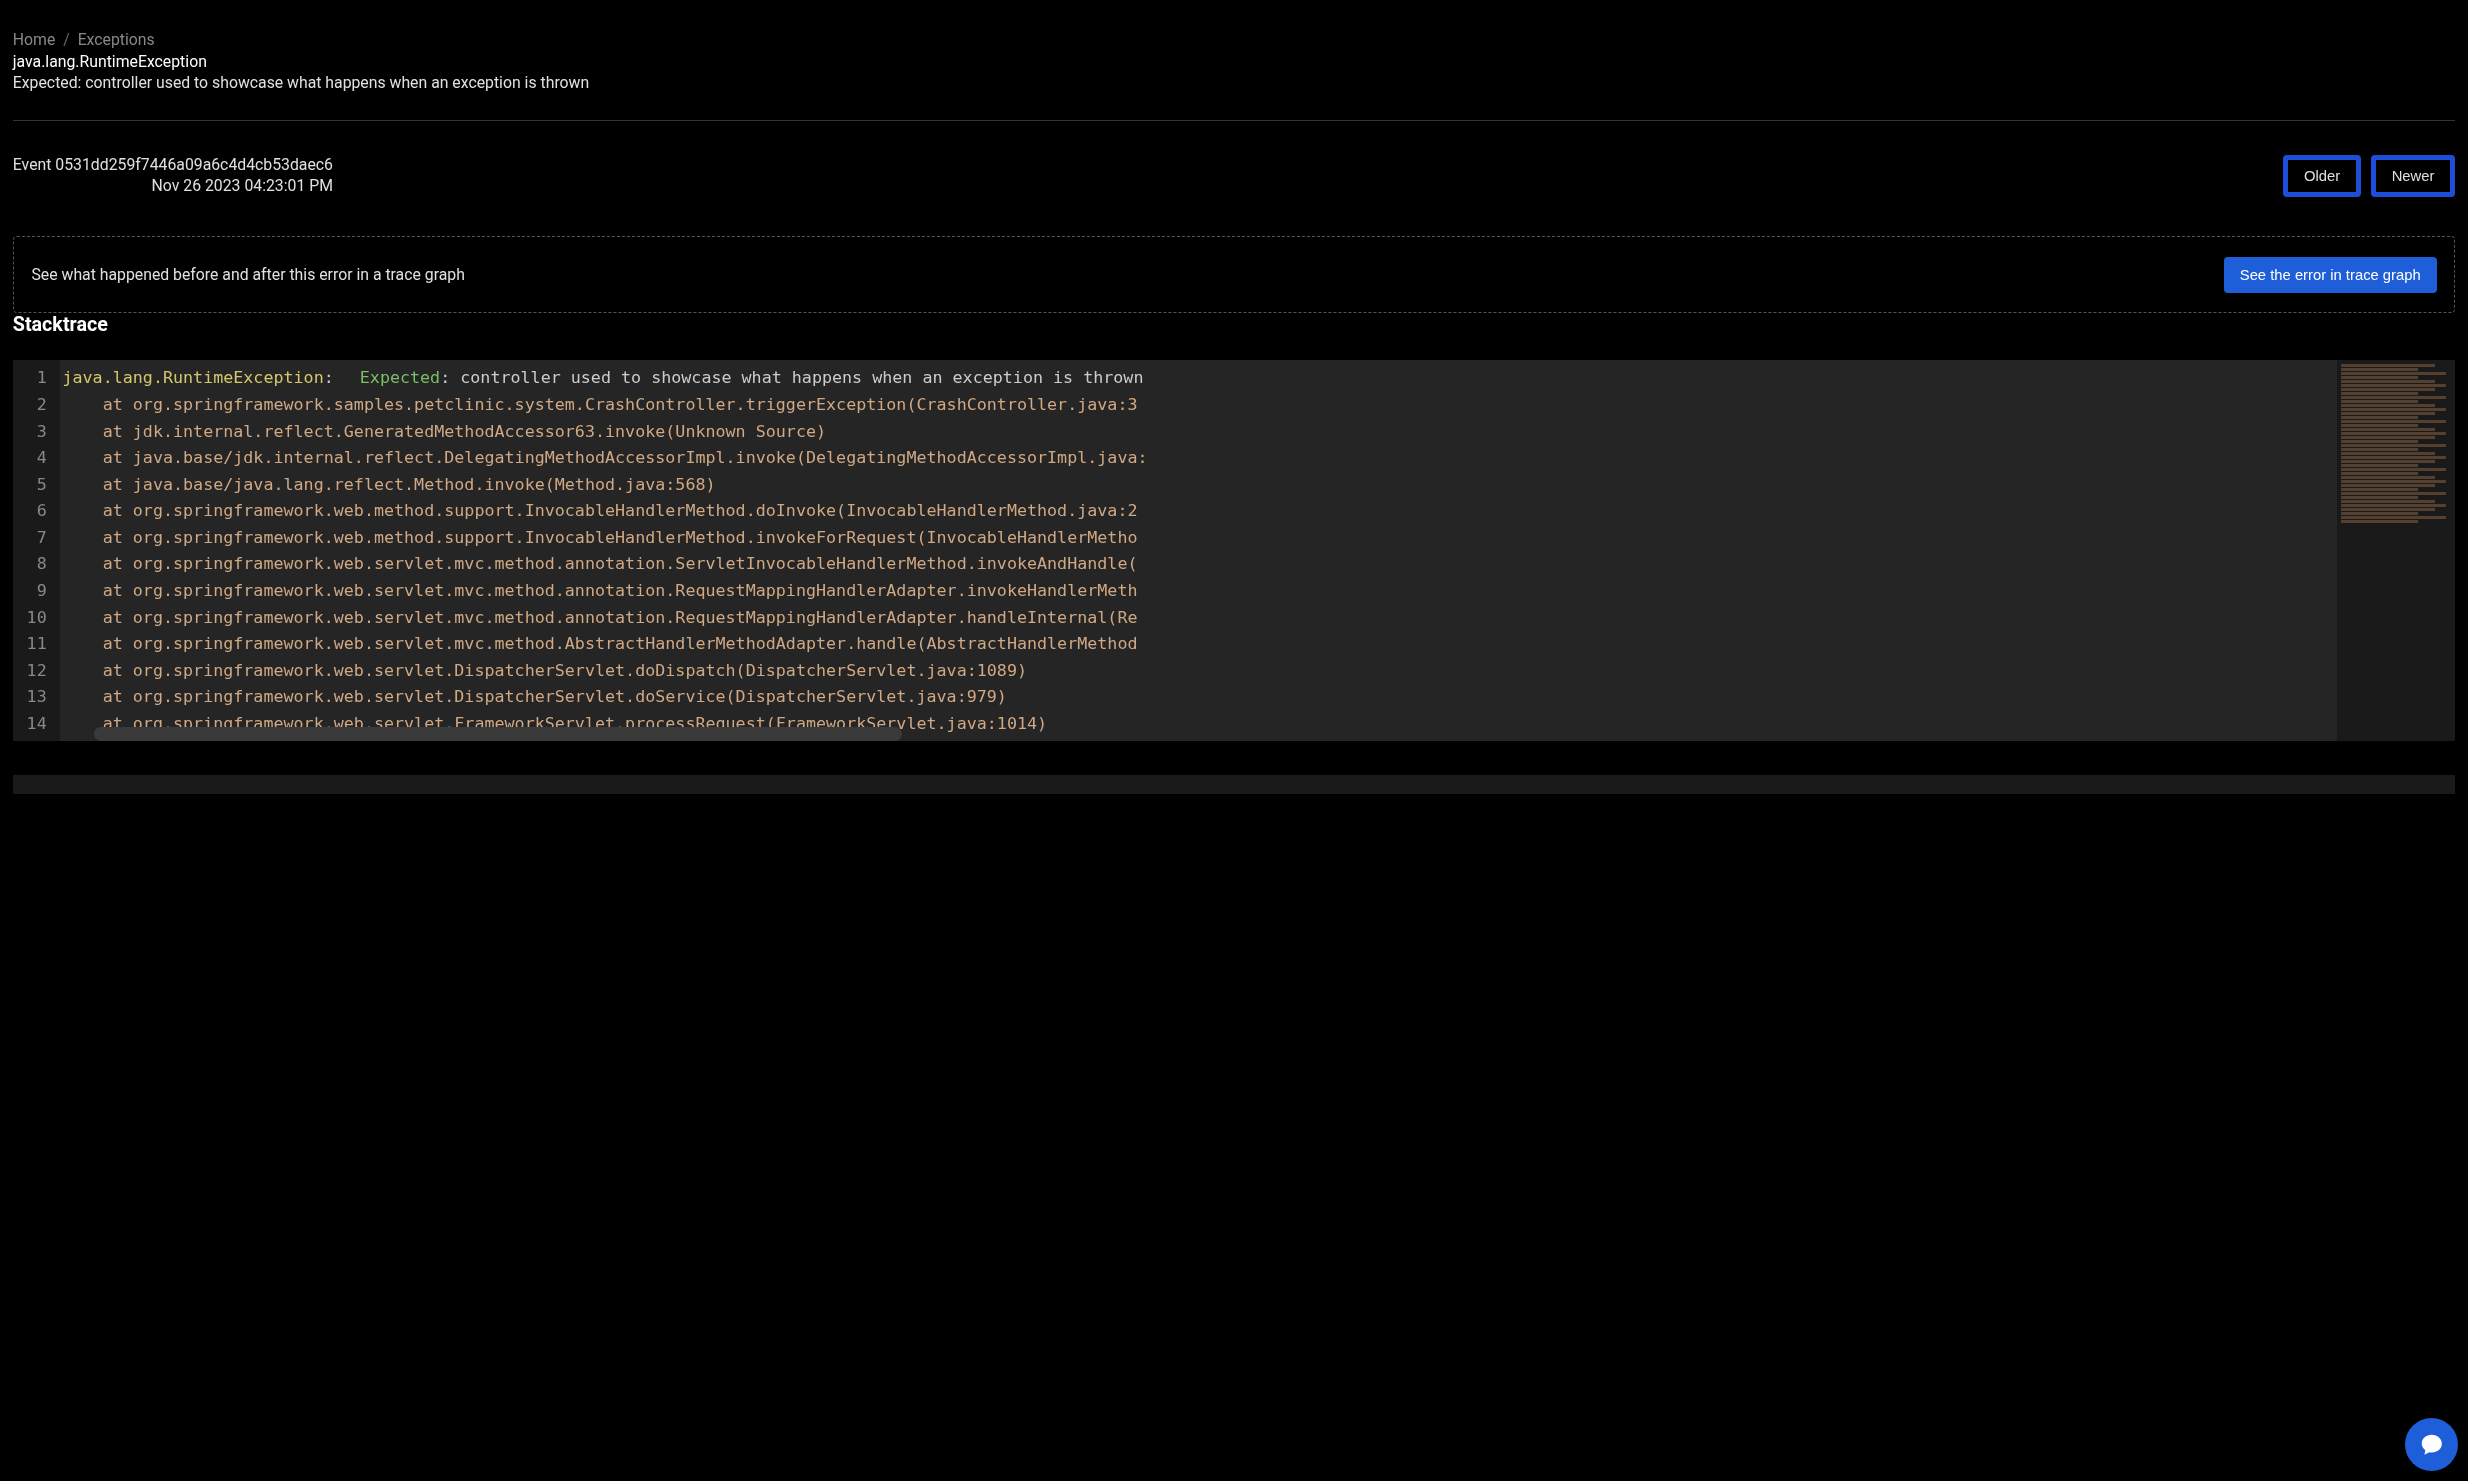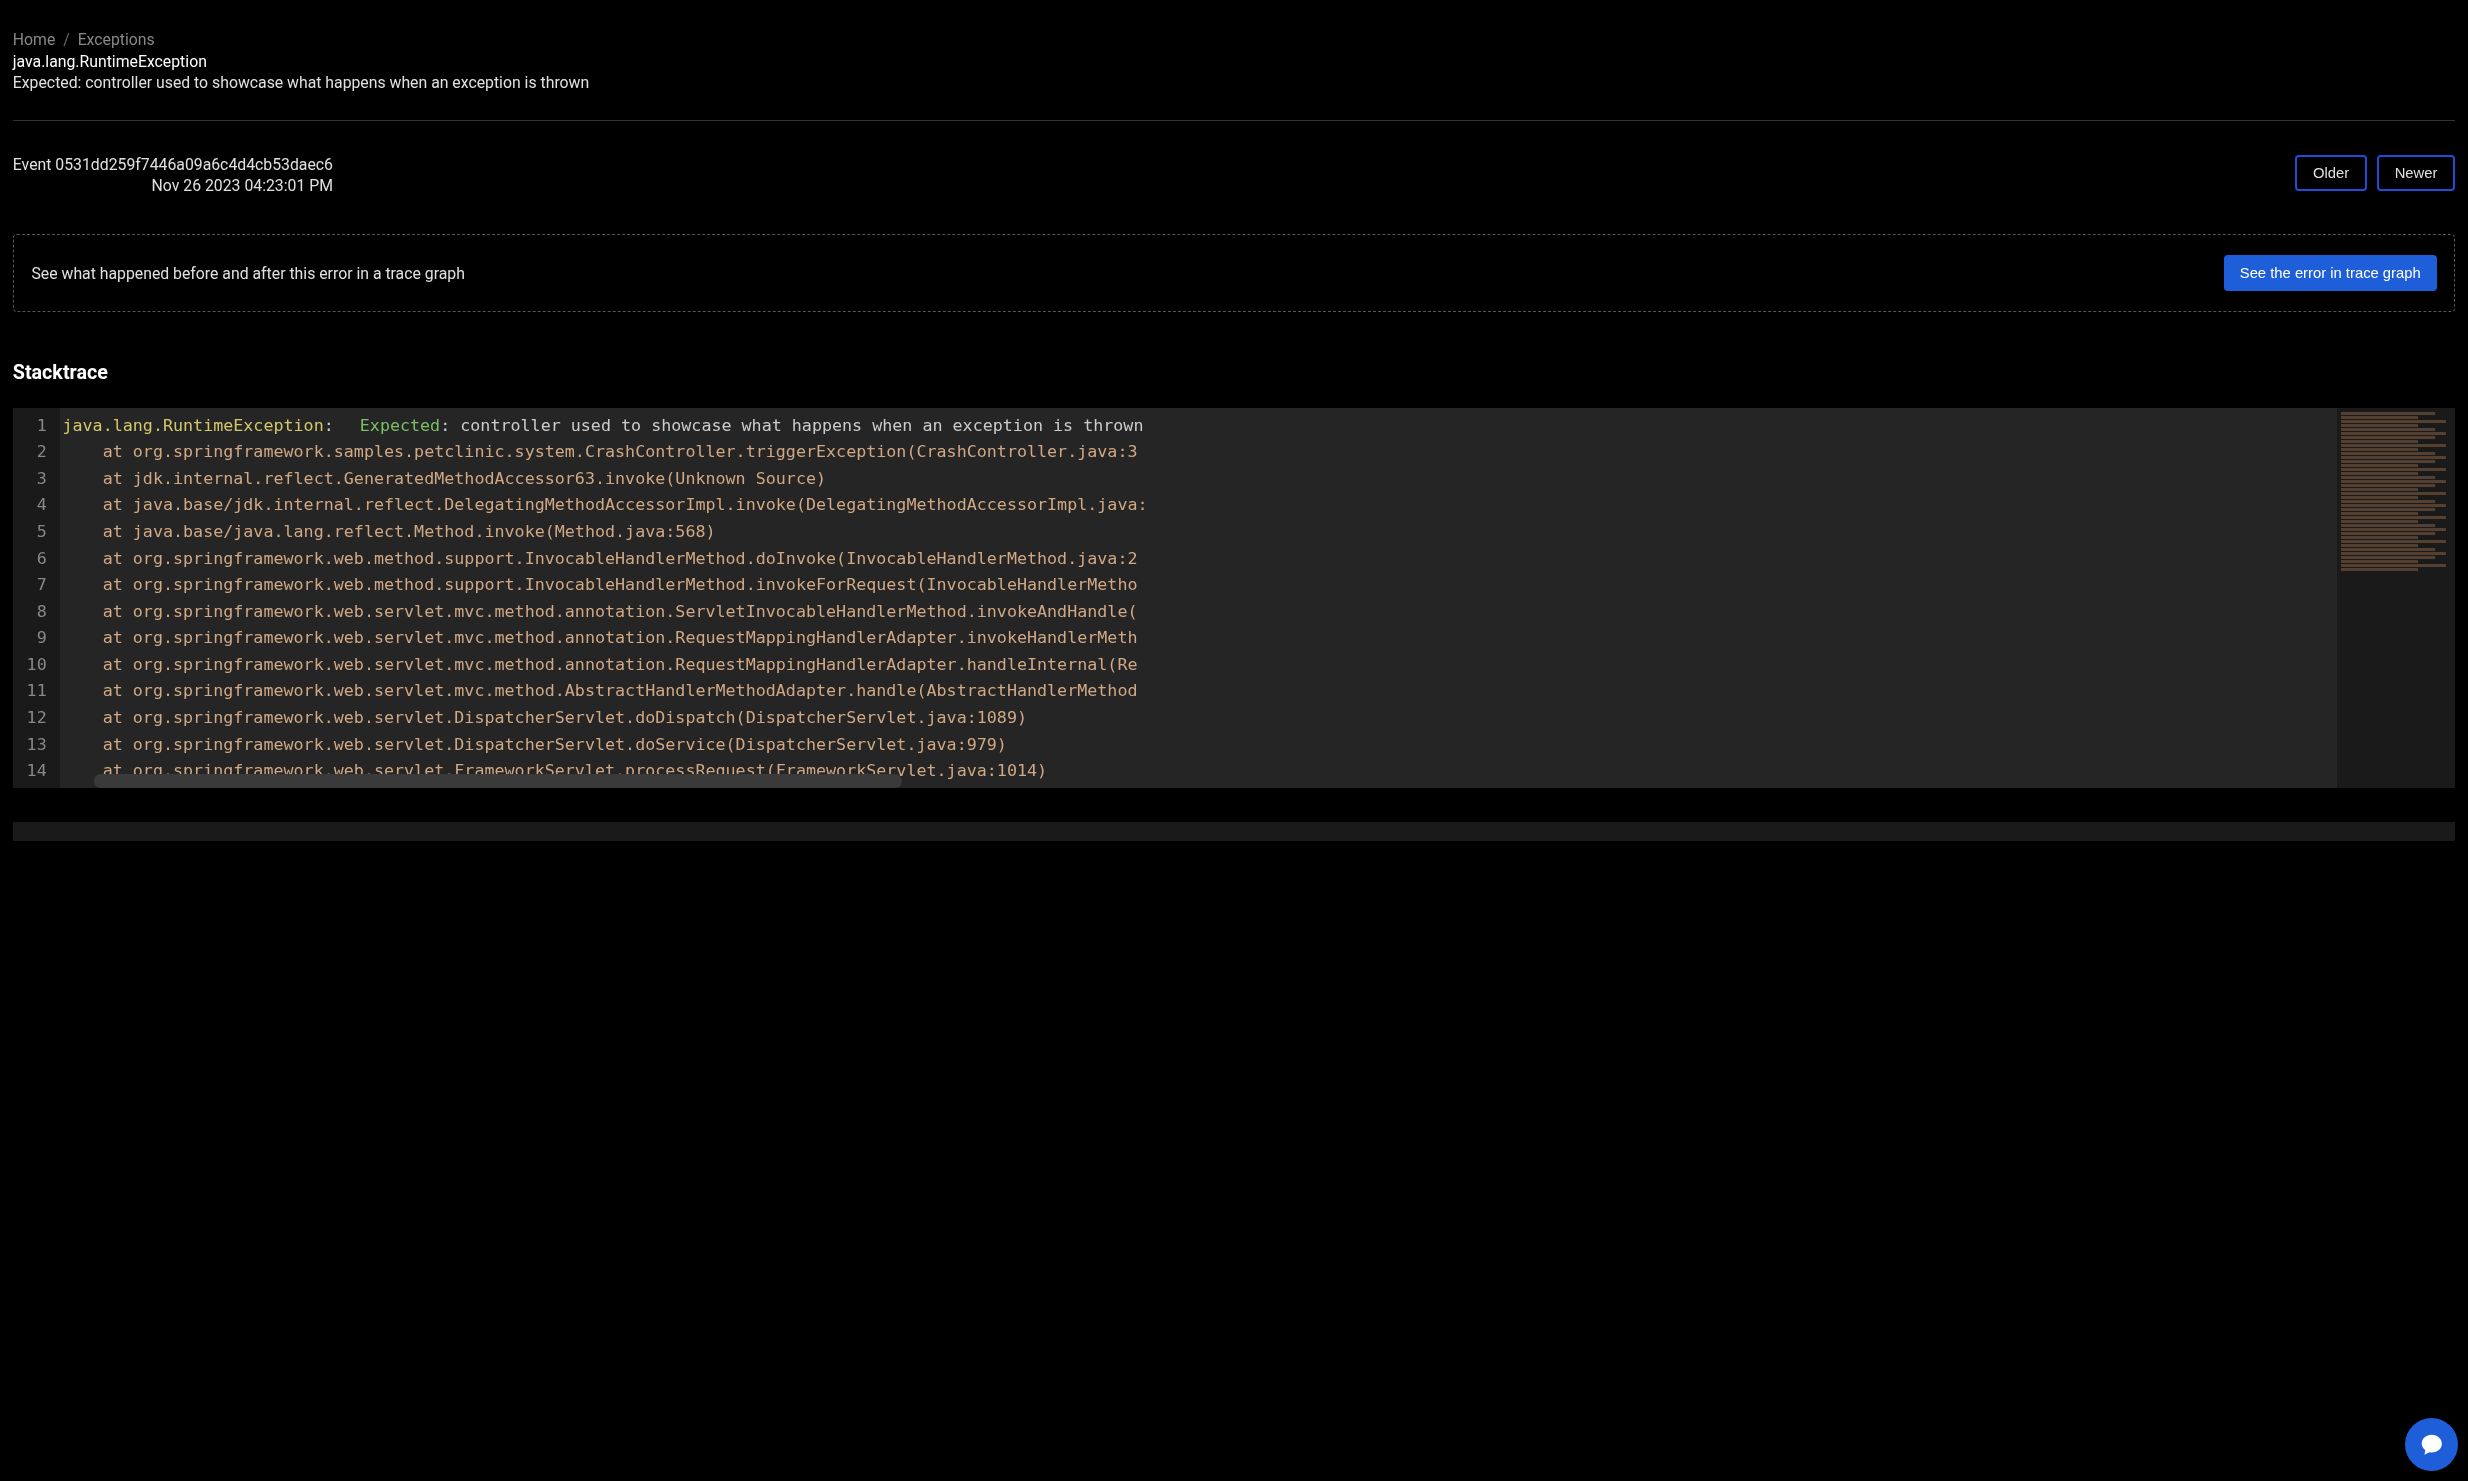--- a/index.html
+++ b/index.html
@@ -64,34 +64,33 @@
     .event-date {
       color: #e0e0e0;
       font-size: 15.8px;
     }
     .nav-buttons {
       display: flex;
       gap: 9.9px;
     }
     .nav-btn {
       background-color: transparent;
-      border: 2px solid #1d4ed8;
+      border: 5px solid #1d4ed8;
       color: #e0e0e0;
       padding: 7.9px 15.8px;
       font-size: 14.8px;
       cursor: pointer;
       border-radius: 3.9px;
     }
     .trace-banner {
       border: 1px dashed #555;
       padding: 19.7px 17.7px;
       display: flex;
       justify-content: space-between;
       align-items: center;
-      margin-bottom: 49px;
       border-radius: 3.9px;
     }
     .trace-text {
       color: #e0e0e0;
       font-size: 15.8px;
     }
     .trace-btn {
       background-color: #1e5fd9;
       color: #fff;
       border: none;

